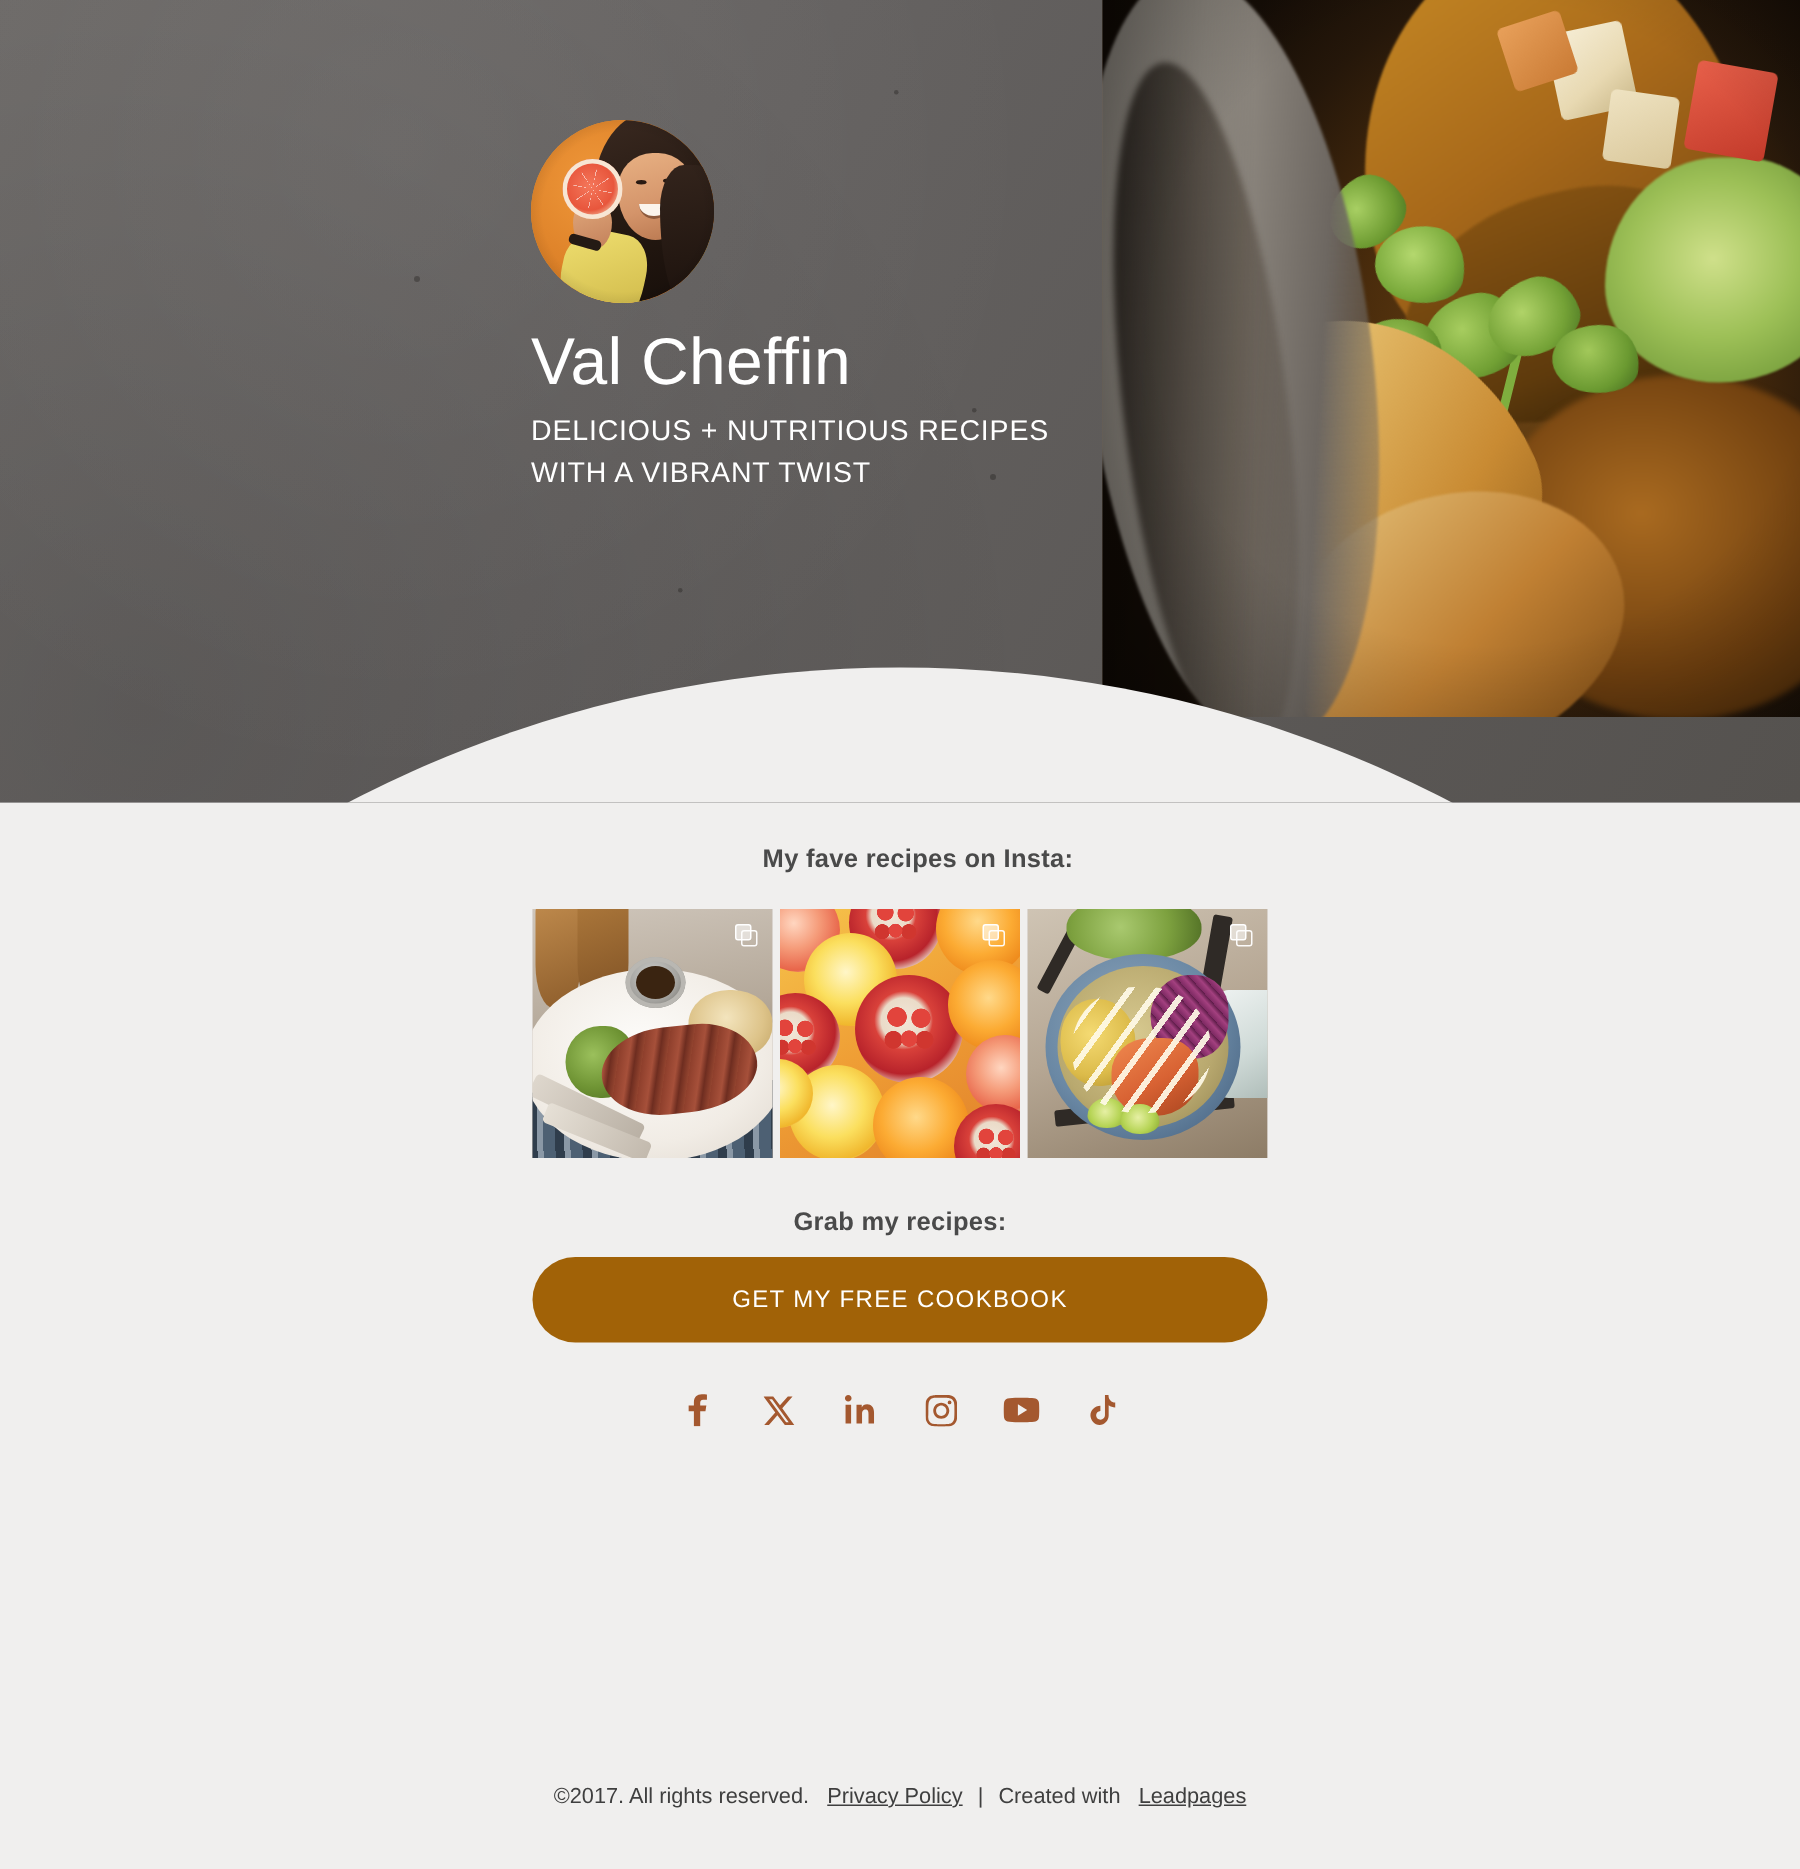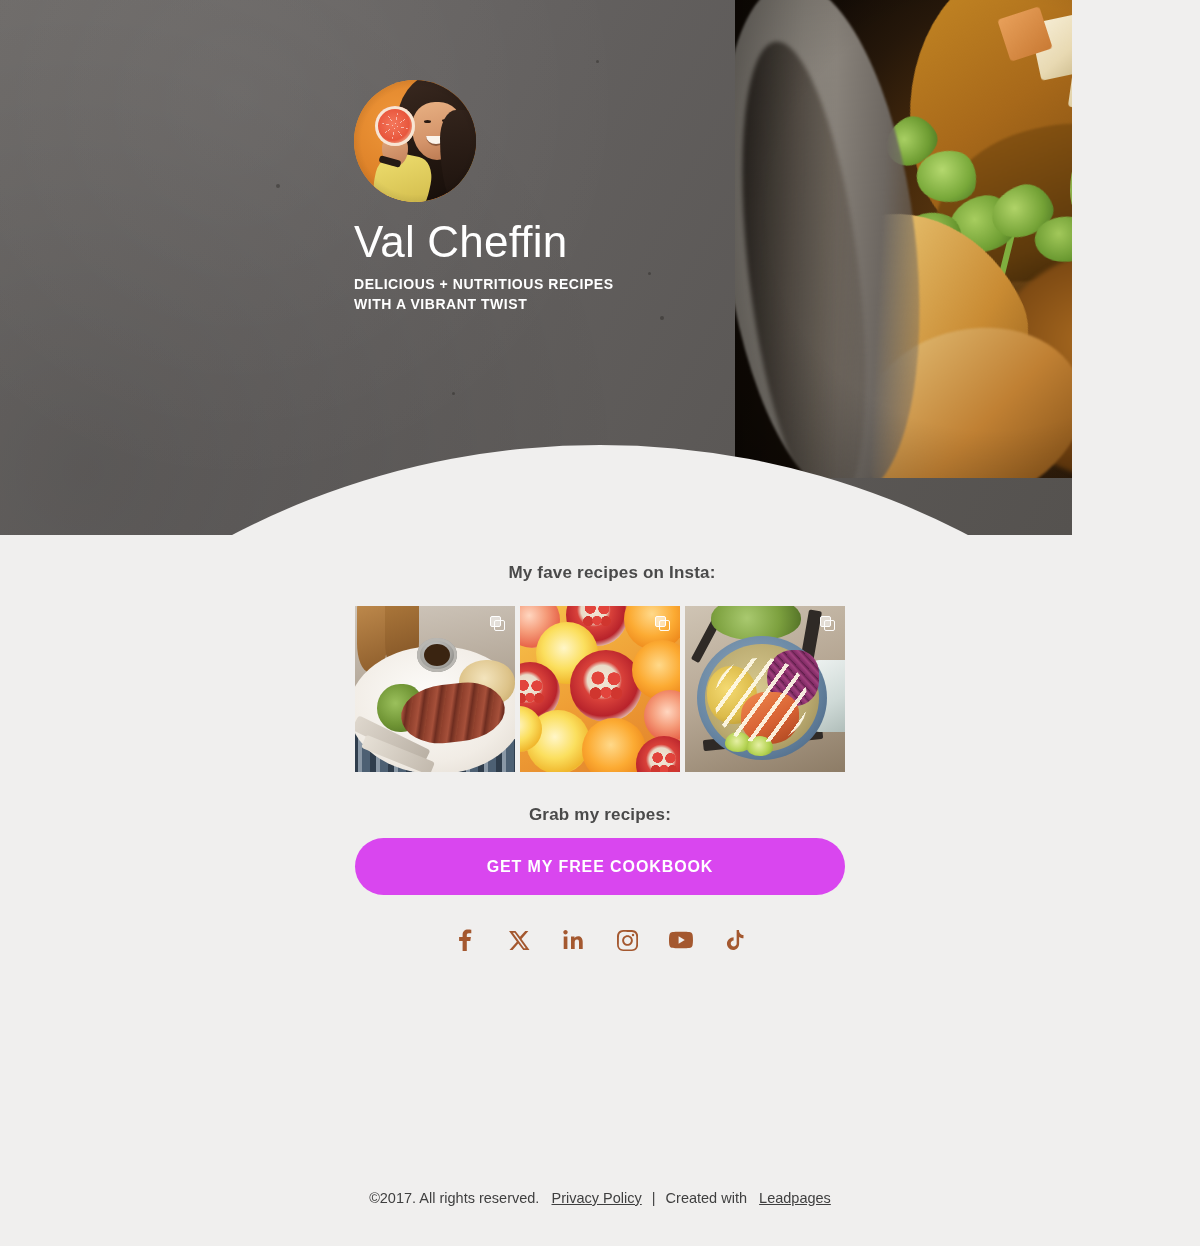--- a/index.html
+++ b/index.html
@@ -9,21 +9,21 @@
     height: 1246px;
     background: #f0efee;
     font-family: "Liberation Sans", sans-serif;
     overflow: hidden;
     position: relative;
   }
 
   
   .hero {
     position: relative;
-    width: 1072px;
+    width: 1200px;
     height: 535px;
     overflow: hidden;
     background: #636160;
   }
 
   .hero-bg {
     position: absolute;
     inset: 0;
     background: linear-gradient(118deg, #6f6c6a 0%, #646160 38%, #5b5856 72%, #55524f 100%);
   }
@@ -220,22 +220,22 @@
     left: 354px; top: 218px;
     font-size: 44px;
     font-weight: 300;
     color: #ffffff;
     letter-spacing: .2px;
     line-height: 1.1;
   }
   .hero-tagline {
     position: absolute;
     left: 354px; top: 274px;
-    font-size: 14px;
-    font-weight: 700;
+    font-size: 19px;
+    font-weight: 400;
     color: #ffffff;
     letter-spacing: .55px;
     line-height: 1.45;
     text-transform: uppercase;
   }
 
   
   .main { position: absolute; top: 535px; left: 0; width: 1200px; }
 
   .section-heading {
@@ -428,27 +428,27 @@
     font-size: 17px;
     color: #333;
     outline: none;
   }
   .email-input::placeholder { color: #6f6f6f; }
 
   .cta-button {
     display: block;
     width: 490px; height: 57px;
     margin: 13px auto 0;
-    background: #d946ef;
+    background: #a16207;
     border: none;
     border-radius: 30px;
     color: #ffffff;
     font-family: "Liberation Sans", sans-serif;
     font-size: 16px;
-    font-weight: 700;
+    font-weight: 400;
     letter-spacing: .9px;
     text-transform: uppercase;
     cursor: pointer;
   }
 
   .contact {
     margin-top: 26px;
     text-align: center;
     font-size: 16px;
     font-weight: 700;

